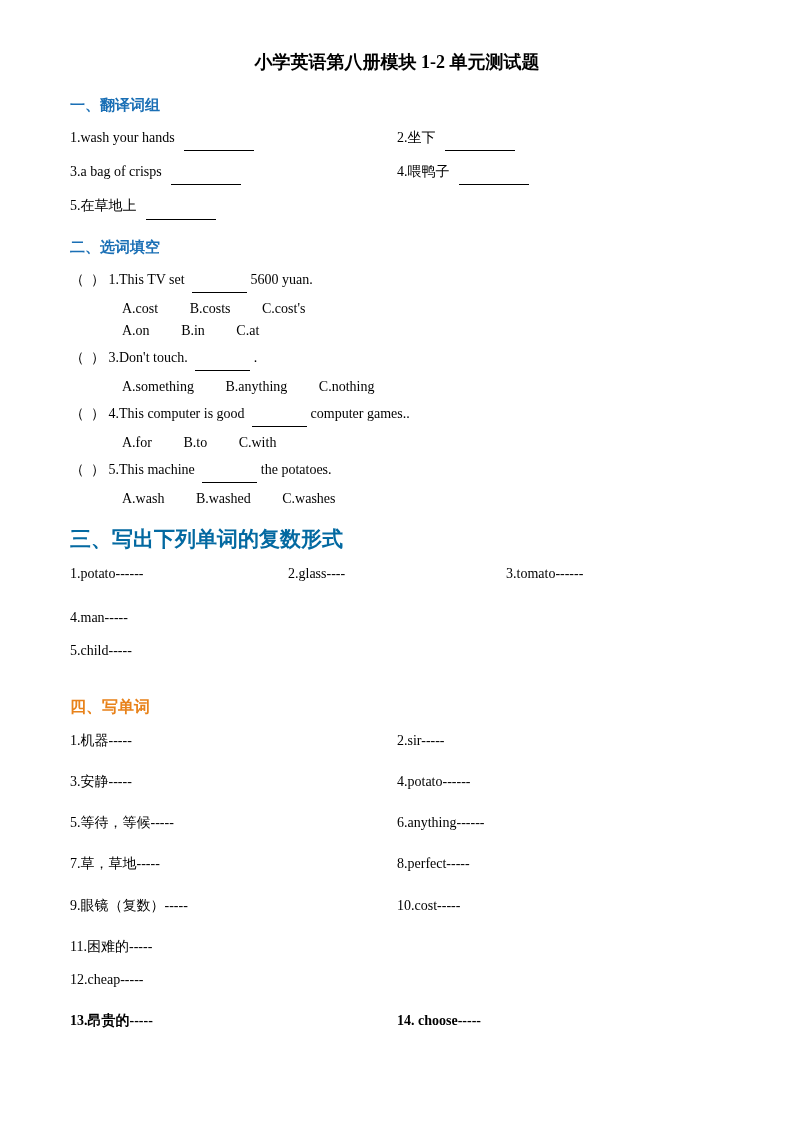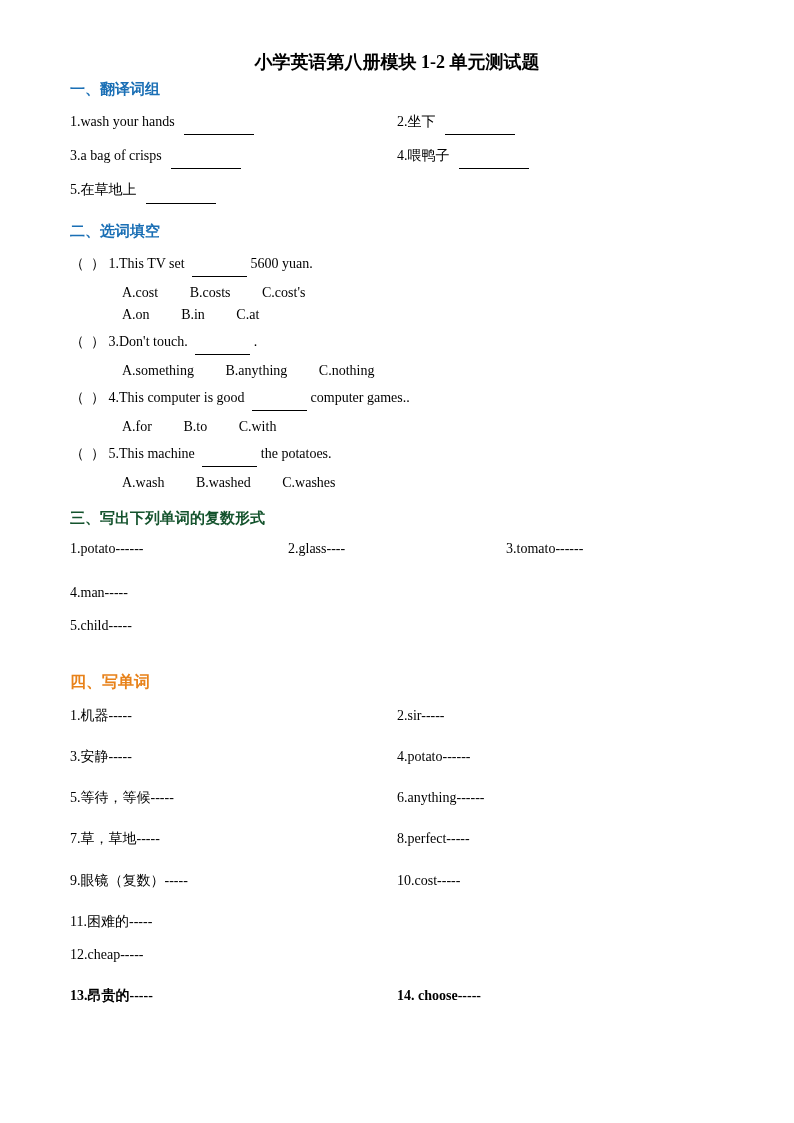--- a/index.html
+++ b/index.html
@@ -13,21 +13,21 @@
       font-size: 14px;
       color: #000;
       width: 794px;
       min-height: 1123px;
       padding: 50px 70px;
     }
     .page-title {
       text-align: center;
       font-size: 18px;
       font-weight: bold;
-      margin-bottom: 6px;
+      margin-bottom: 22px;
       color: #000;
     }
     .section-title {
       color: #1a6fb5;
       font-size: 15px;
       font-weight: bold;
       margin-bottom: 10px;
     }
     .section {
       margin-bottom: 18px;
@@ -173,21 +173,21 @@
     </div>
     <div class="options-row">
       <span class="option-item">A.wash</span>
       <span class="option-item">B.washed</span>
       <span class="option-item">C.washes</span>
     </div>
   </div>
 </div>
 
 <div class="section">
-  <div class="section-title" style="color:#14532d; font-size:15px; font-weight:bold; margin-bottom:8px;">
+  <div class="section-title" style="color:#0369a1; font-size:21px; font-weight:bold; margin-bottom:8px;">
     <span>三、写出下列单词的复数形式</span>
   </div>
 
   <div class="three-col" style="margin-bottom:10px;">
     <div class="col line">1.potato------</div>
     <div class="col line">2.glass----</div>
     <div class="col line">3.tomato------</div>
   </div>
   <div class="three-col" style="margin-bottom:6px;flex-direction:column;">
     <div class="col line">4.man-----</div>

